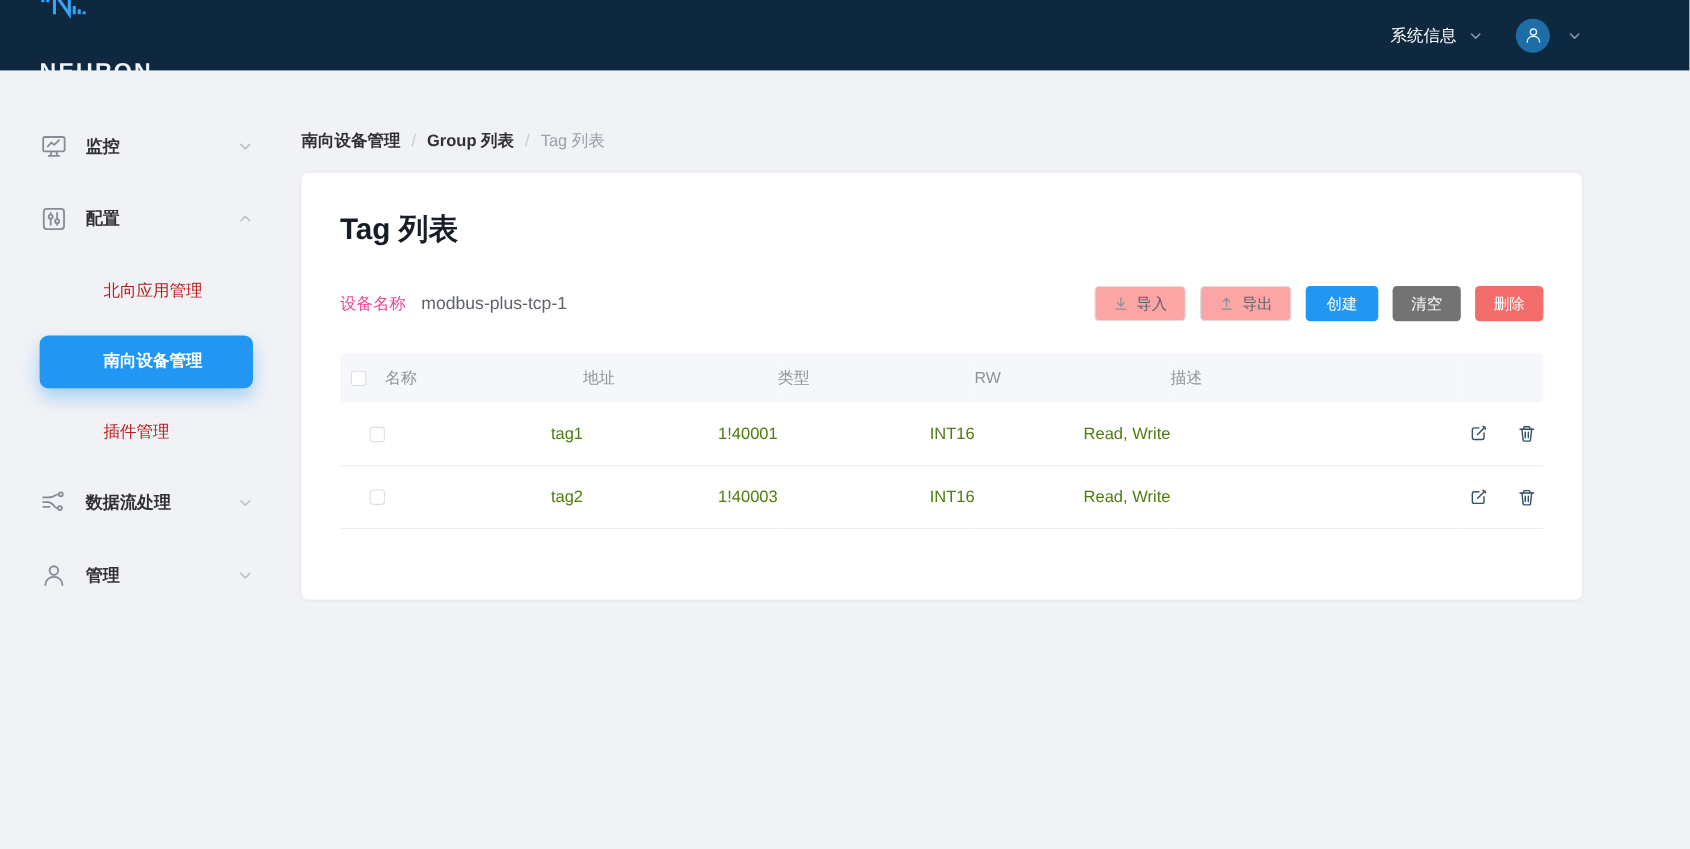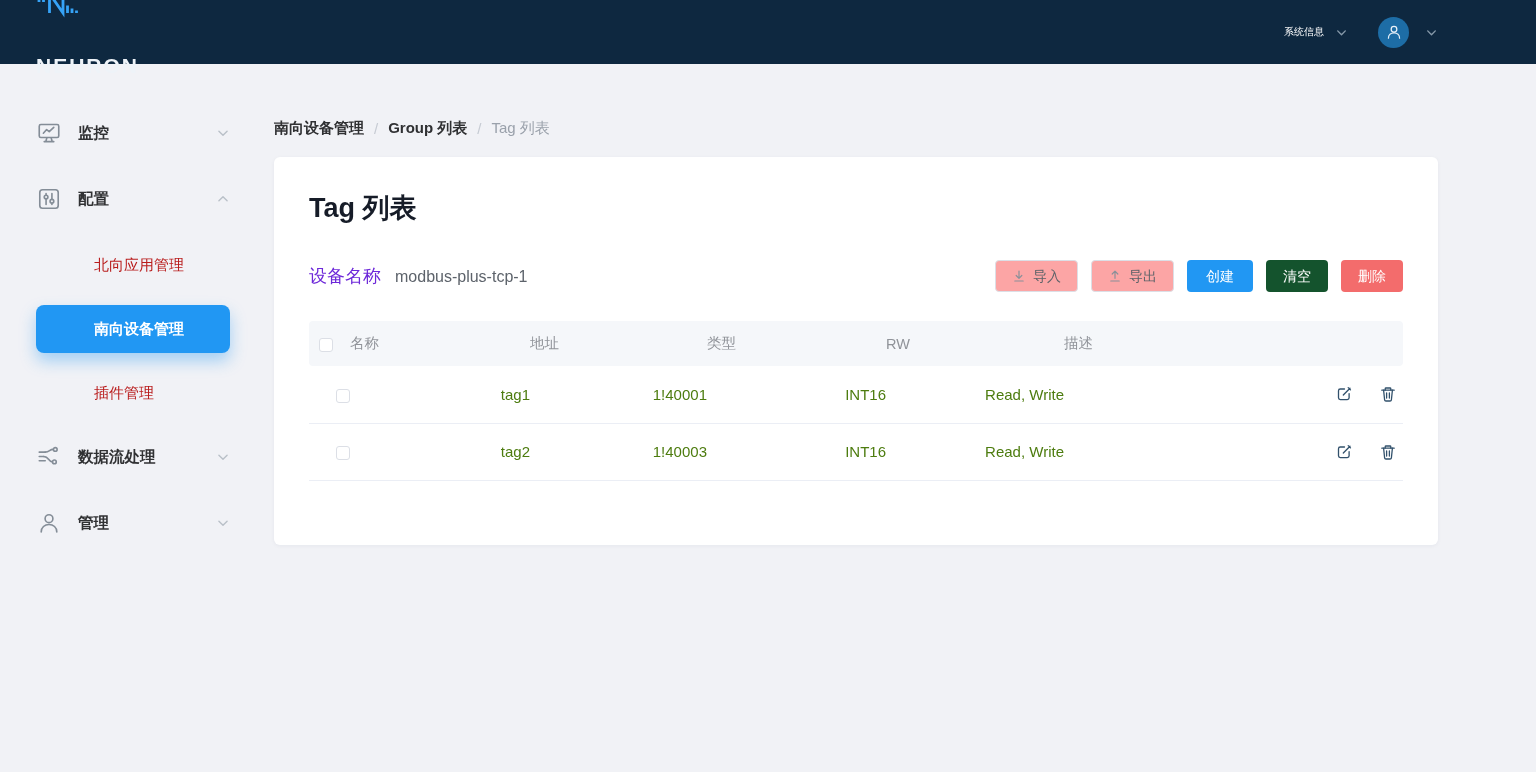--- a/index.html
+++ b/index.html
@@ -18,21 +18,21 @@
     display:flex; align-items:center; justify-content:space-between;
     padding:0 98px 0 36px;
   }
   .brand { display:flex; align-items:flex-start; gap:32px;flex-direction:column; }
   .brand-name {
     color:#eef3f8; font-size:21px; font-weight:700; letter-spacing:2px;
   }
   .topbar-right { display:flex; align-items:center; }
   .sysinfo {
     display:flex; align-items:center; gap:11px; color:#ffffff;
-    font-size:10px; cursor:pointer;
+    font-size:15px; cursor:pointer;
   }
   .top-chev { color:#8699a9; }
   .avatar-wrap { display:flex; align-items:center; gap:16px; margin-left:30px; cursor:pointer; }
   .avatar {
     width:31px; height:31px; border-radius:50%;
     background:#1d6da6; display:flex; align-items:center; justify-content:center;
     color:#eaf2f9;
   }
 
   
@@ -65,33 +65,33 @@
   .bc-current { color:#9aa1ab; }
 
   .card {
     background:#ffffff; border-radius:6px; width:1164px; min-height:377px;
     padding:33px 35px 64px; box-shadow:0 1px 4px rgba(16,42,70,.05);
   }
   .card-title { margin:0 0 34px; font-size:27px; font-weight:700; color:#161c28; }
 
   .device-row { display:flex; align-items:center; justify-content:space-between; margin-bottom:29px; }
   .device-info { display:flex; align-items:baseline; }
-  .device-label { color:#6d28d9; font-size:18px; }
+  .device-label { color:#ec4899; font-size:15px; }
   .device-name { color:#5d636b; font-size:16px; margin-left:14px; }
 
   .toolbar { display:flex; align-items:center; gap:13px; }
   .btn {
     height:32px; border-radius:4px; font-size:14px; border:none; cursor:pointer;
     display:inline-flex; align-items:center; justify-content:center;
     font-family:inherit; line-height:1;
   }
   .btn-plain { background:#fca5a5; border:1px solid #dcdfe6; color:#5c6268; padding:0 16px; gap:7px; }
   .btn-plain .bicon { color:#8a9099; }
   .btn-primary { background:#2197f3; color:#fff; padding:0 19px; }
-  .btn-warning { background:#14532d; color:#fff; padding:0 17px; }
+  .btn-warning { background:#737373; color:#fff; padding:0 17px; }
   .btn-danger  { background:#f36c6c; color:#fff; padding:0 17px;text-align:right; }
 
   table.tags { width:1094px; border-collapse:collapse; table-layout:fixed; }
   thead th {
     background:#f5f7fa; height:45px; font-weight:400; color:#909399;
     font-size:14.5px; text-align:left; padding:0;
   }
   thead th:first-child { border-radius:4px 0 0 4px; padding-left:10px; }
   thead th:last-child  { border-radius:0 4px 4px 0; }
   tbody td {

